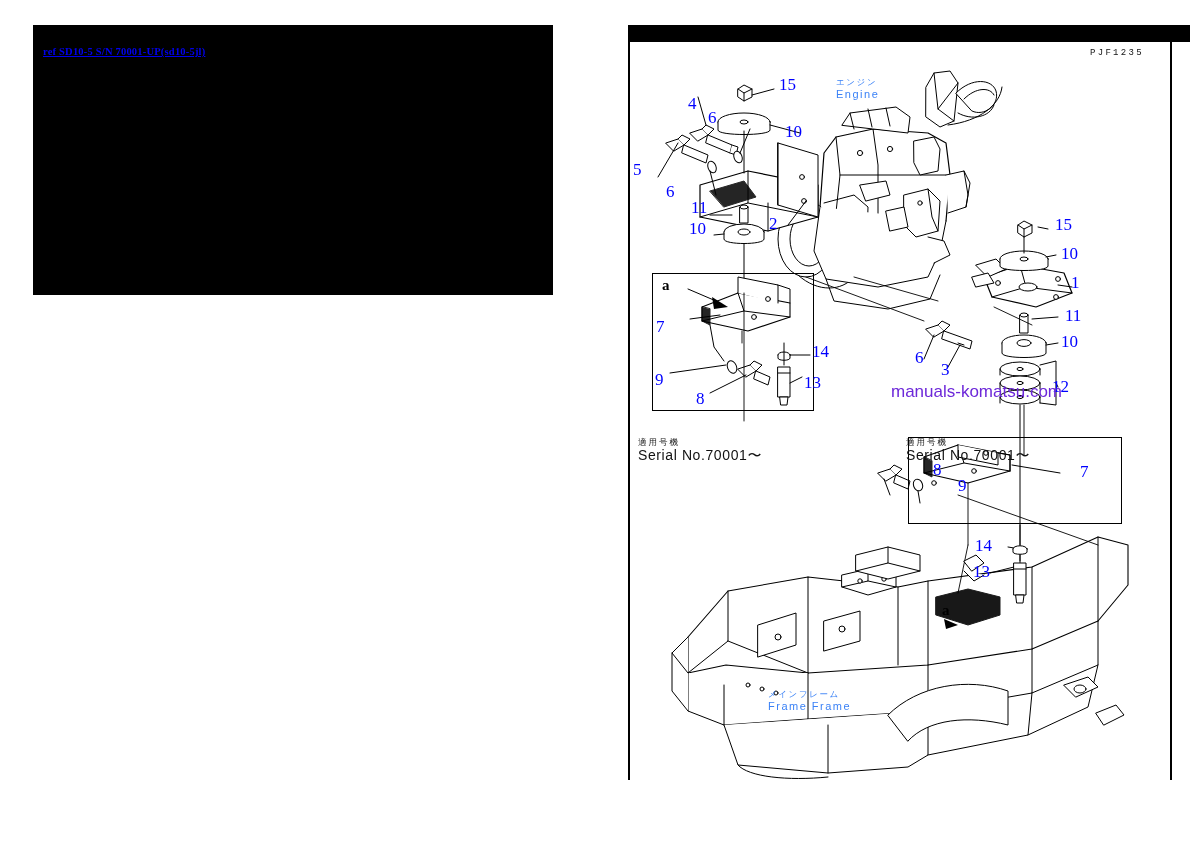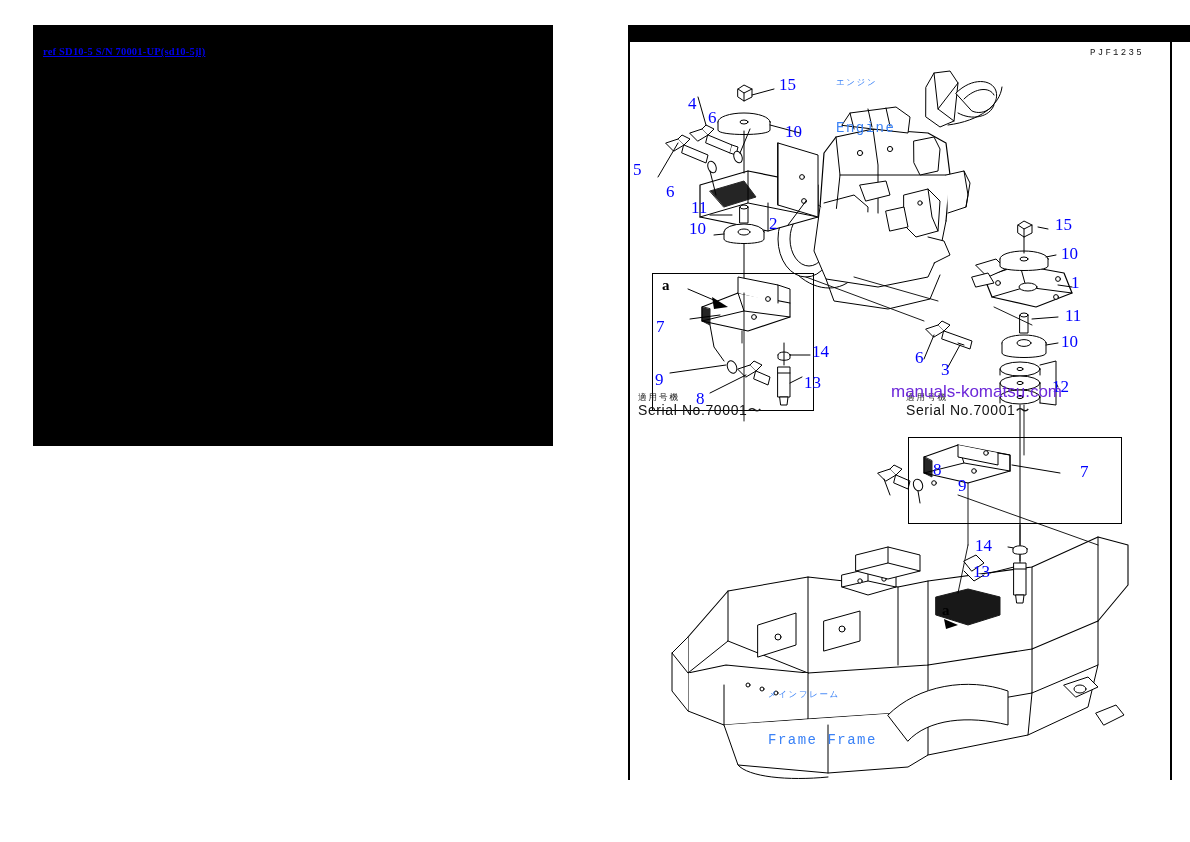--- a/index.html
+++ b/index.html
@@ -3,21 +3,21 @@
 <meta charset="utf-8">
 <style>
   html,body{margin:0;padding:0;}
   body{
     width:1190px;height:842px;background:#ffffff;
     font-family:"Liberation Sans", sans-serif;
     overflow:hidden;position:relative;
   }
   
   #left-panel{
-    position:absolute;left:33px;top:25px;width:520px;height:421px;
+    position:absolute;left:33px;top:25px;width:520px;height:270px;
     background:#000000;
   }
   #ref-link{
     position:absolute;left:10px;top:21px;
     color:#0000ee;font-weight:bold;font-size:10.5px;
     text-decoration:underline;letter-spacing:.2px;
     white-space:nowrap;cursor:pointer;font-family:"Liberation Serif", serif;
   }
   
   #page{
@@ -45,23 +45,23 @@
     font-family:"Liberation Serif", serif;font-size:17px;line-height:1;
   }
   .mark{
     position:absolute;color:#000;font-weight:bold;
     font-family:"Liberation Serif", serif;font-size:15px;line-height:1;
   }
   .jplabel{
     position:absolute;color:#3b82f6;line-height:1.15;white-space:nowrap;
   }
   .jplabel .jp{font-family:"DejaVu Sans", sans-serif;font-size:8.5px;letter-spacing:1.6px;display:block;}
-  .jplabel .en{font-family:Liberation Mono, monospace;font-size:14px;letter-spacing:1.5px;display:block;margin-top:32px;}
+  .jplabel .en{font-family:Liberation Sans, sans-serif;font-size:11px;letter-spacing:1.5px;display:block;}
   .serial{position:absolute;color:#111;line-height:1.2;white-space:nowrap;}
-  .serial .jp{font-family:Liberation Sans, sans-serif;font-size:8.5px;letter-spacing:2px;display:block;}
+  .serial .jp{font-family:Liberation Sans, sans-serif;font-size:8.5px;letter-spacing:2px;display:block;margin-top:45px;}
   .serial .en{font-family:Liberation Sans, sans-serif;font-size:14px;letter-spacing:.6px;display:block;}
   #watermark{
     position:absolute;left:263px;top:357px;
     font-family:"Liberation Sans", sans-serif;font-size:17px;
     color:#6d28d9;white-space:nowrap;
   }
   .insetbox{position:absolute;border:1.5px solid #000;background:transparent;}
 </style>
 </head>
 <body>

